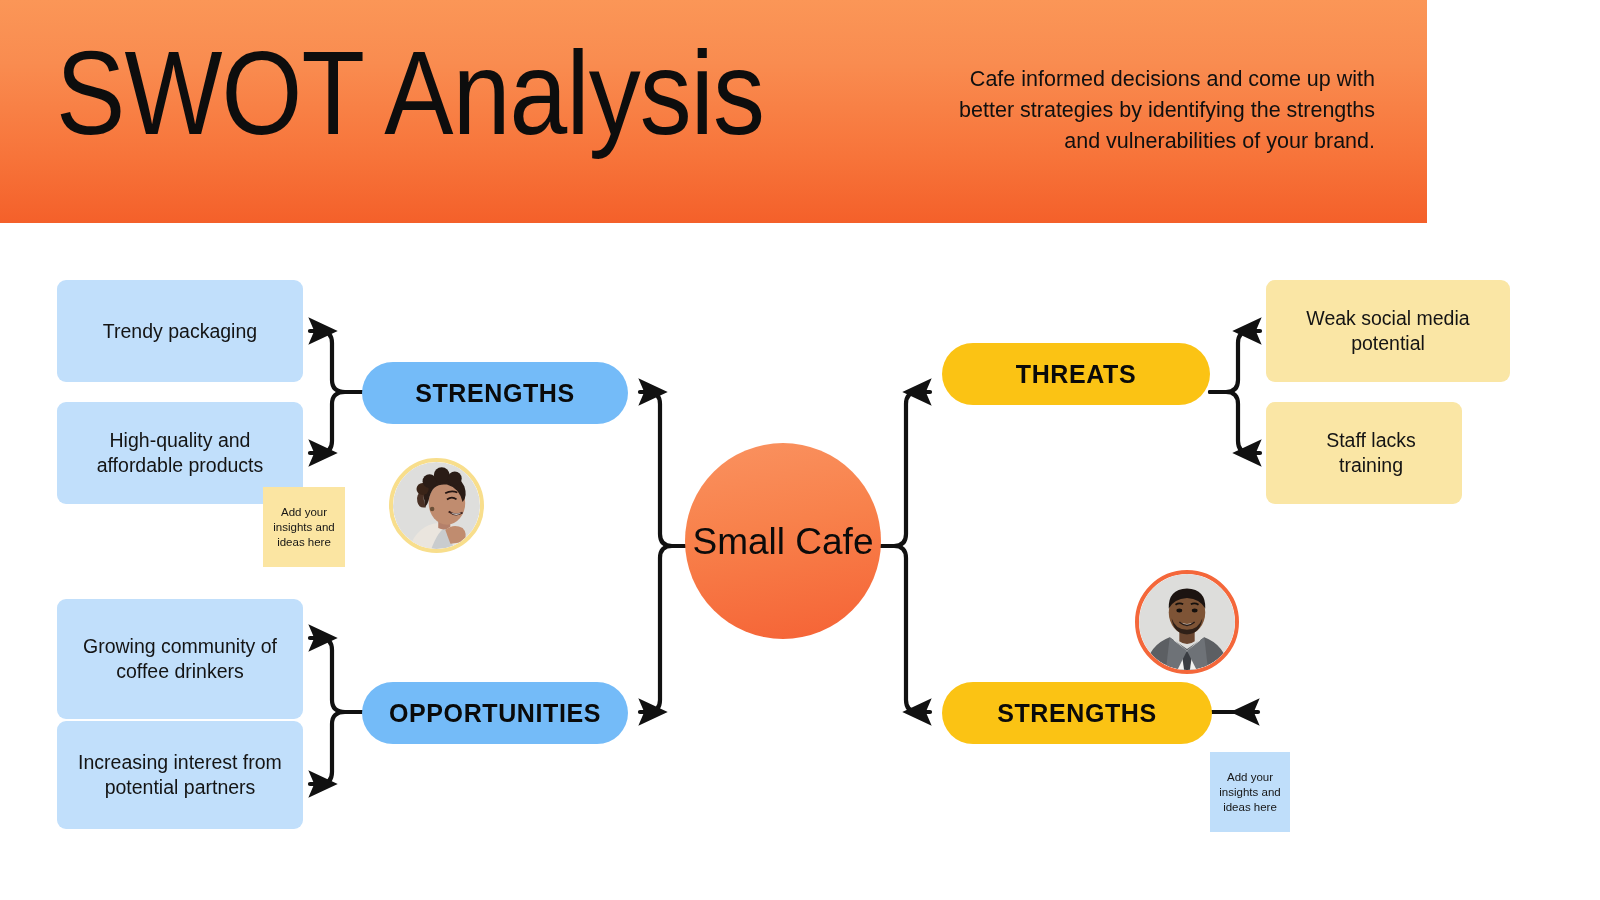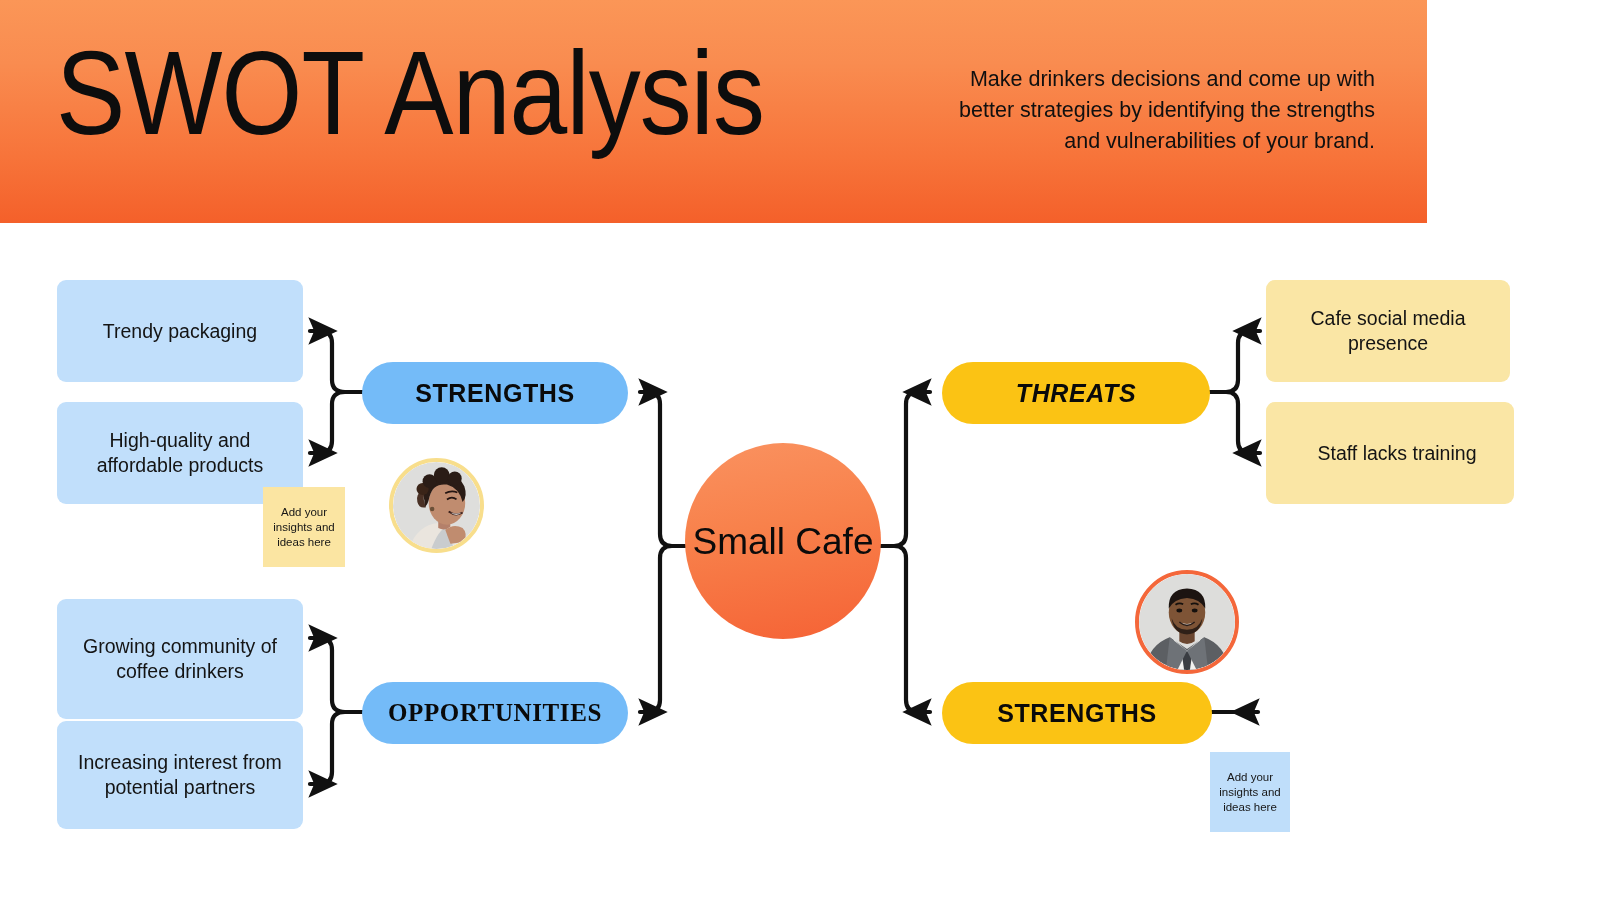--- a/index.html
+++ b/index.html
@@ -146,21 +146,21 @@
     pointer-events: none;
   }
 </style>
 </head>
 <body>
 
 <div id="canvas">
 
   <div id="header">
     <div id="title">SWOT Analysis</div>
-    <div id="subtitle">Make drinkers decisions and come up with better strategies by identifying the strengths and vulnerabilities of your brand.</div>
+    <div id="subtitle">Cafe informed decisions and come up with better strategies by identifying the strengths and vulnerabilities of your brand.</div>
   </div>
 
   <svg id="connectors" viewBox="0 0 1600 900" xmlns="http://www.w3.org/2000/svg">
     <defs>
       <marker id="arrowL" markerWidth="9" markerHeight="9" refX="7.2" refY="4.5" orient="auto-start-reverse" markerUnits="strokeWidth">
         <path d="M0.6,4.5 L7.6,1.2 L6.2,4.5 L7.6,7.8 Z" fill="#111111"></path>
       </marker>
     </defs>
     <g fill="none" stroke="#111111" stroke-width="4.2" stroke-linecap="round" stroke-linejoin="round">
 
@@ -192,37 +192,37 @@
   <div class="pill pill-blue" style="left:362px; top:362px; width:266px; height:62px;">
     <span>STRENGTHS</span>
   </div>
   <div class="leaf leaf-blue" style="left:57px; top:402px; width:246px; height:102px;">
     <span>High-quality and affordable products</span>
   </div>
   <div class="leaf leaf-blue" style="left:57px; top:280px; width:246px; height:102px;">
     <span>Trendy packaging</span>
   </div>
 
-  <div class="pill pill-blue" style="left:362px; top:682px; width:266px; height:62px;font-family:Liberation Serif, serif;">
+  <div class="pill pill-blue" style="left:362px; top:682px; width:266px; height:62px;">
     <span>OPPORTUNITIES</span>
   </div>
   <div class="leaf leaf-blue" style="left:57px; top:599px; width:246px; height:120px;">
     <span>Growing community of coffee drinkers</span>
   </div>
   <div class="leaf leaf-blue" style="left:57px; top:721px; width:246px; height:108px;">
     <span>Increasing interest from potential partners</span>
   </div>
 
-  <div class="pill pill-yellow" style="left:942px; top:362px; width:268px; height:62px;font-style:italic;">
+  <div class="pill pill-yellow" style="left:942px; top:343px; width:268px; height:62px;">
     <span>THREATS</span>
   </div>
   <div class="leaf leaf-yellow" style="left:1266px; top:280px; width:244px; height:102px;">
-    <span>Cafe social media presence</span>
-  </div>
-  <div class="leaf leaf-yellow" style="left:1266px; top:402px; width:248px; height:102px;padding-left:28px;">
+    <span>Weak social media potential</span>
+  </div>
+  <div class="leaf leaf-yellow" style="left:1266px; top:402px; width:196px; height:102px;padding-left:28px;">
     <span>Staff lacks training</span>
   </div>
 
   <div class="pill pill-yellow" style="left:942px; top:682px; width:270px; height:62px;">
     <span>STRENGTHS</span>
   </div>
 
   <div class="sticky sticky-yellow" style="left:263px; top:487px; width:82px; height:80px;">
     <span>Add your insights and ideas here</span>
   </div>

